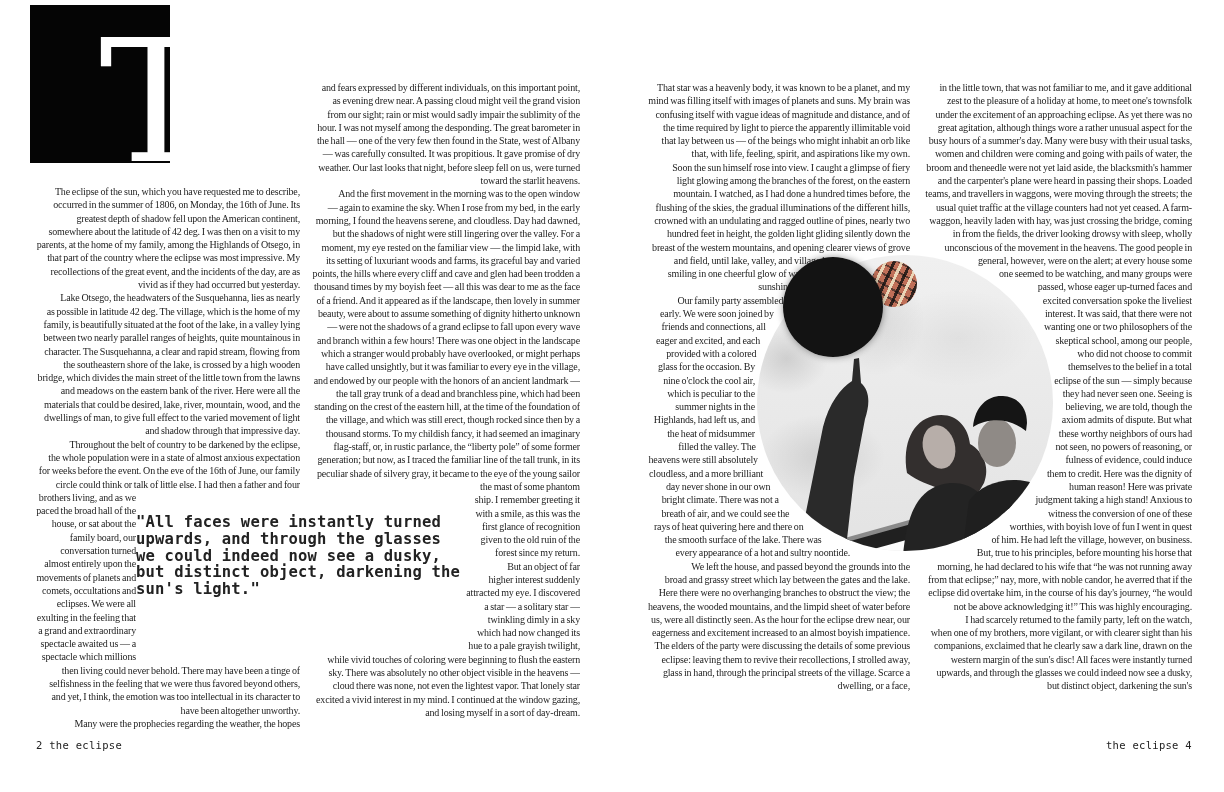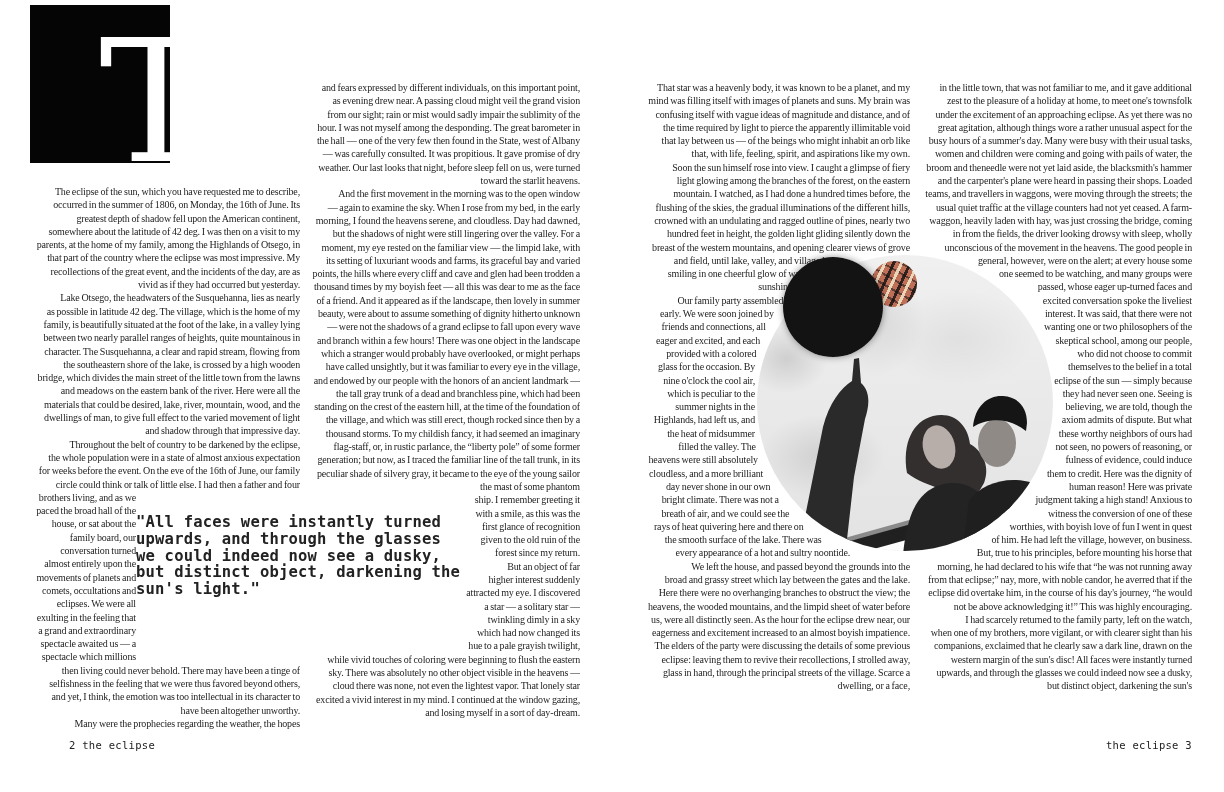--- a/index.html
+++ b/index.html
@@ -53,21 +53,21 @@
              var(--balloon_base,#bf6f58);}
 
   
   .eclipse{position:absolute;left:783px;top:257px;width:100px;height:100px;border-radius:50%;
            background:radial-gradient(circle at 50% 50%, #131313 0 70%, #1e1e1e 73%, #f7f7f7 77% 88%, #3a3a3a 93%, #181818 96% 100%);
            box-shadow:0 0 7px rgba(20,20,20,0.45);}
 
   
   .folio{position:absolute;top:739px;font-family:"DejaVu Sans Mono", monospace;
          font-size:10.5px;letter-spacing:0.3px;color:#222;}
-  .folio.left{left:36px;margin-left:33px;}
+  .folio.left{left:36px;}
   .folio.right{right:32px;}
 </style>
 </head>
 <body>
 
 <div class="spread">
 
   <svg class="dropcap" viewBox="0 0 140 158" width="140" height="158">
     <rect x="0" y="0" width="140" height="158" fill="#050505"></rect>
     <text x="126" y="156" text-anchor="middle" font-family="DejaVu Serif, serif" font-size="170" fill="#ffffff">T</text>
@@ -126,15 +126,15 @@
       <ellipse cx="240" cy="188" rx="19" ry="24" fill="#8f8a86"></ellipse>
       <path d="M216,172 C218,150 232,140 246,141 C262,142 270,153 270,168 L269,176 C251,162 231,163 216,172 Z" fill="#151515"></path>
     </svg>
 
     <div class="balloon"></div>
   </div>
 
   <div class="eclipse"></div>
 
   <div class="folio left">2 the eclipse</div>
-  <div class="folio right">the eclipse 3</div>
+  <div class="folio right">the eclipse 4</div>
 
 </div>
 
 </body></html>

